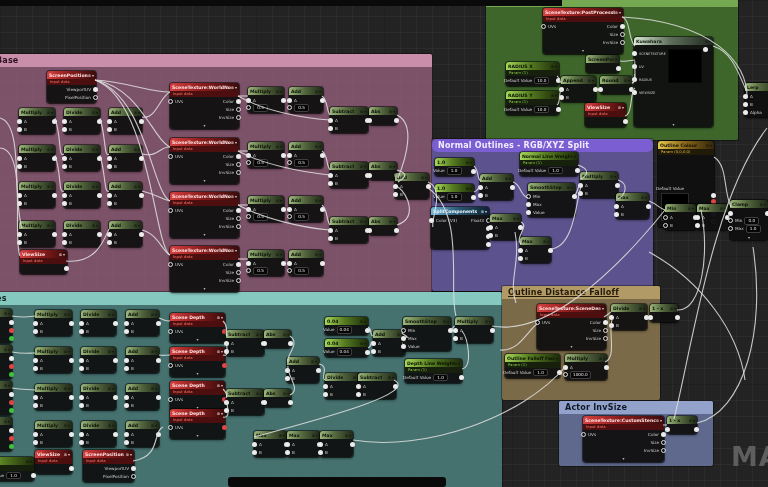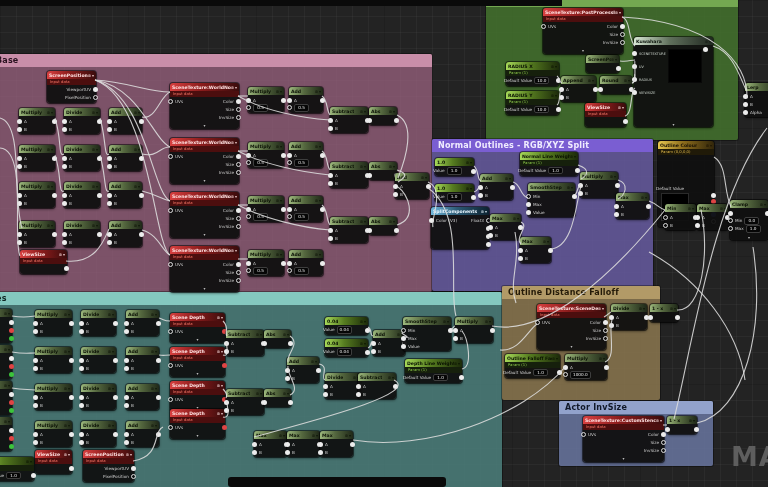--- a/index.html
+++ b/index.html
@@ -154,26 +154,26 @@
       <div class="rheader" style="background: rgb(132, 200, 191); color: rgb(14, 36, 34);">
         <div>es</div>
       </div>
     </div>
     <div class="region" style="left: 486px; top: -6px; width: 252px; height: 146px; background: rgba(66, 112, 44, 0.88);">
       <div class="rheader" style="background: rgb(116, 168, 81); color: rgb(18, 32, 8);">
         <div>Paint Shader</div>
       </div>
     </div>
     <div class="region" style="left: 432px; top: 139px; width: 221px; height: 152px; background: rgba(102, 90, 160, 0.85);">
-      <div class="rheader" style="background: rgb(122, 94, 210); color: rgb(240, 236, 255);">
+      <div class="rheader" style="background: rgb(122, 94, 210); color: rgb(240, 236, 255); border-radius: 6px;">
         <div>Normal Outlines - RGB/XYZ Split</div>
       </div>
     </div>
     <div class="region" style="left: 502px; top: 286px; width: 158px; height: 114px; background: rgba(136, 116, 77, 0.88);">
-      <div class="rheader" style="background: rgb(178, 154, 103); color: rgb(36, 26, 8);">
+      <div class="rheader" style="background: rgb(178, 154, 103); color: rgb(36, 26, 8); text-decoration: underline;">
         <div>Outline Distance Falloff</div>
       </div>
     </div>
     <div class="region" style="left: 559px; top: 401px; width: 154px; height: 65px; background: rgba(104, 118, 160, 0.85);">
       <div class="rheader" style="background: rgb(146, 162, 203); color: rgb(16, 24, 40);">
         <div>Actor InvSize</div>
       </div>
     </div>
     <div class="node scene" style="left: 543px; top: 8px; width: 80px;">
       <div class="ntitle">

